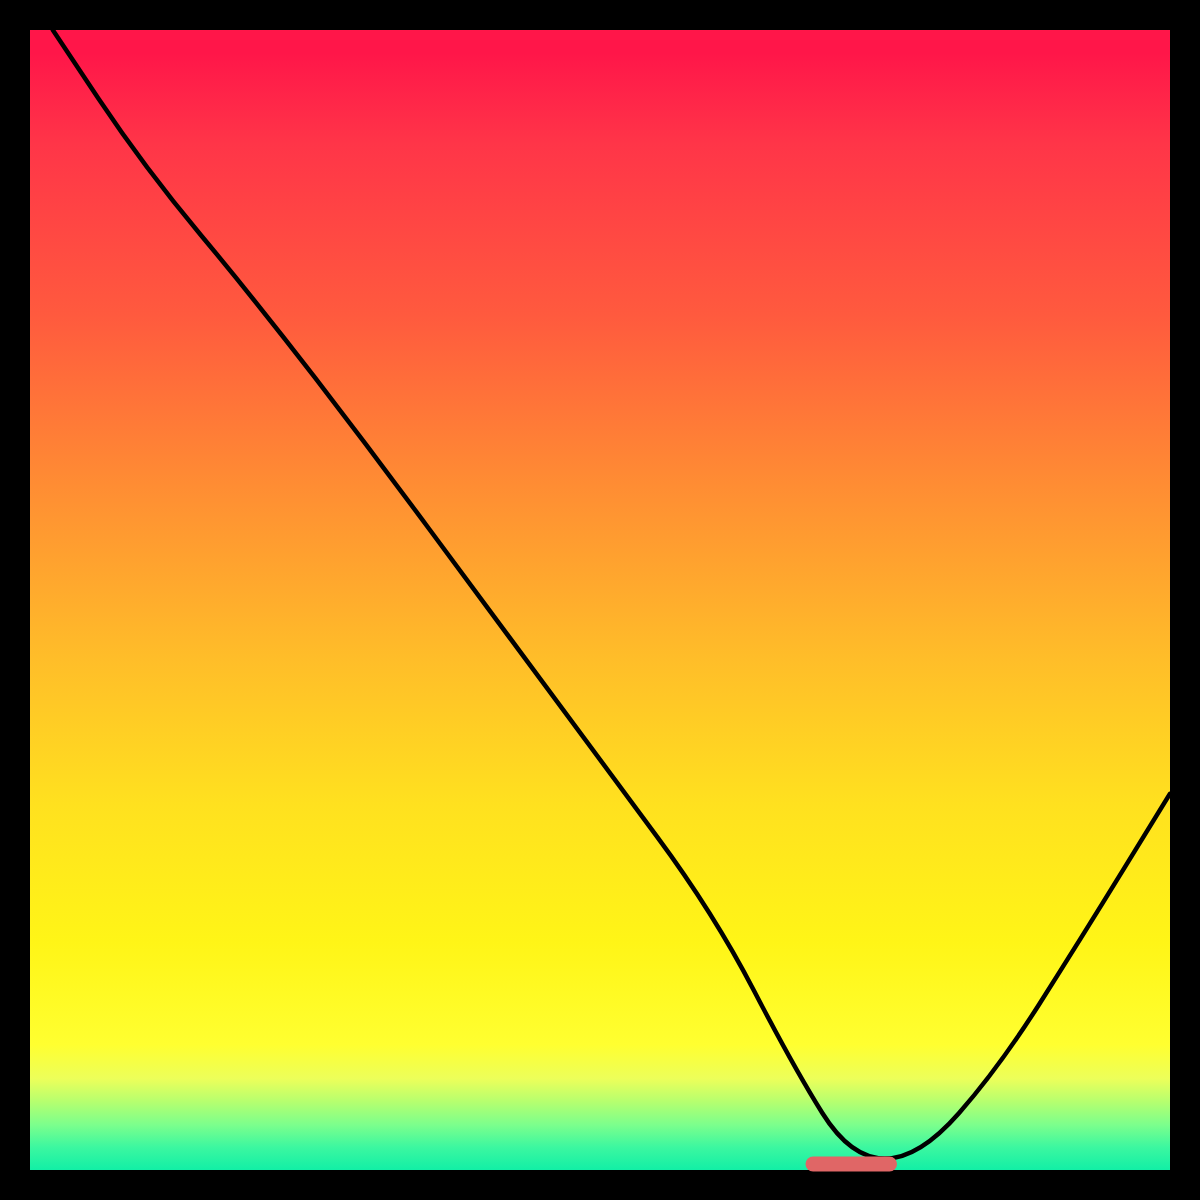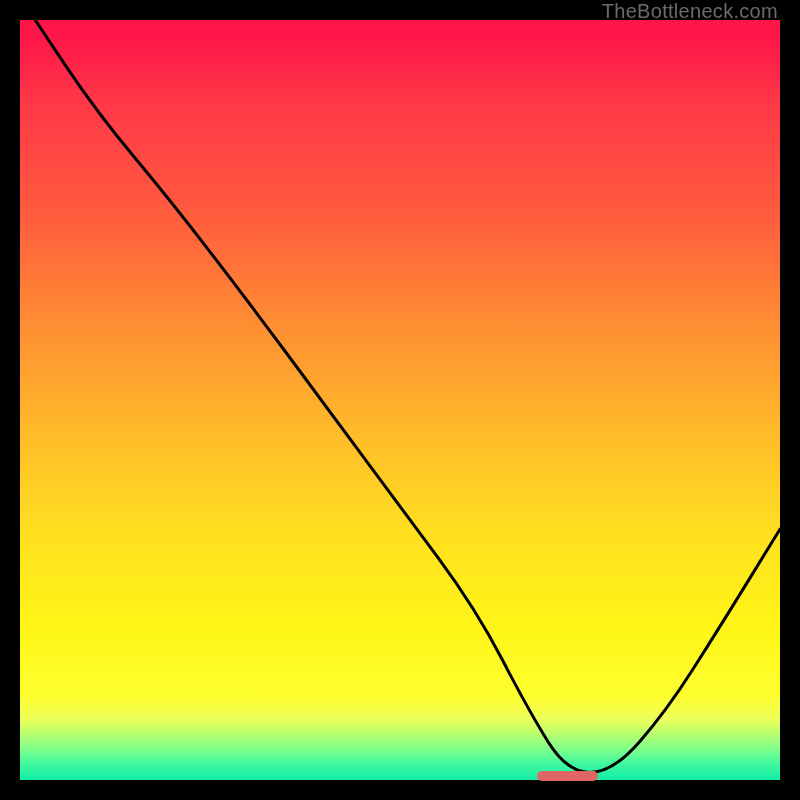--- a/index.html
+++ b/index.html
@@ -63,21 +63,20 @@
     position: absolute;
     height: 10px;
     border-radius: 5px;
     background: #e06666;
   }
 </style>
 </head>
 <body>
 
 <div class="frame">
-  <div class="watermark">TheBottleneck.com</div>
 
   <div class="plot-area">
     <svg class="curve" viewBox="0 0 760 760" preserveAspectRatio="none">
       <path id="curve-path" fill="none" stroke="#000000" stroke-width="3" stroke-linecap="round" stroke-linejoin="round" d="M 15.2 0.0 Q 15.2 0.0 45.6 45.6 Q 76.0 91.2 114.0 136.8 Q 152.0 182.4 190.0 231.8 Q 228.0 281.2 266.0 332.5 Q 304.0 383.8 342.0 435.1 Q 380.0 486.4 418.0 537.7 Q 456.0 589.0 482.6 640.3 Q 509.2 691.6 528.2 722.0 Q 547.2 752.4 570.0 752.4 Q 592.8 752.4 619.4 722.0 Q 646.0 691.6 672.6 649.8 Q 699.2 608.0 729.6 558.6 T 760.0 509.2"></path>
     </svg>
     <div class="marker" id="range-marker" style="left: 516.8px; width: 60.8px; top: 751.2px;"></div>
   </div>
 </div>
 
 </body></html>

